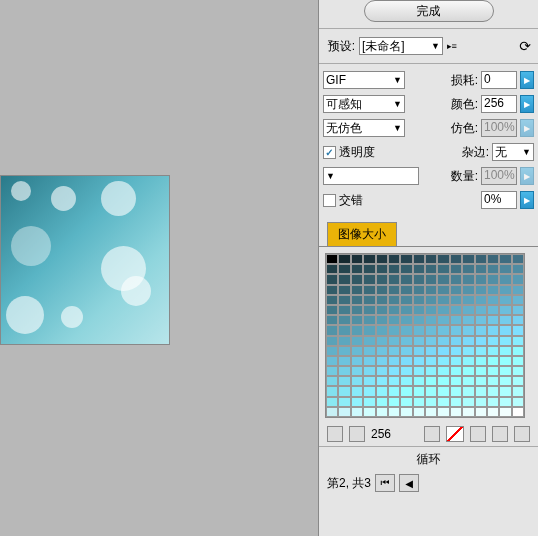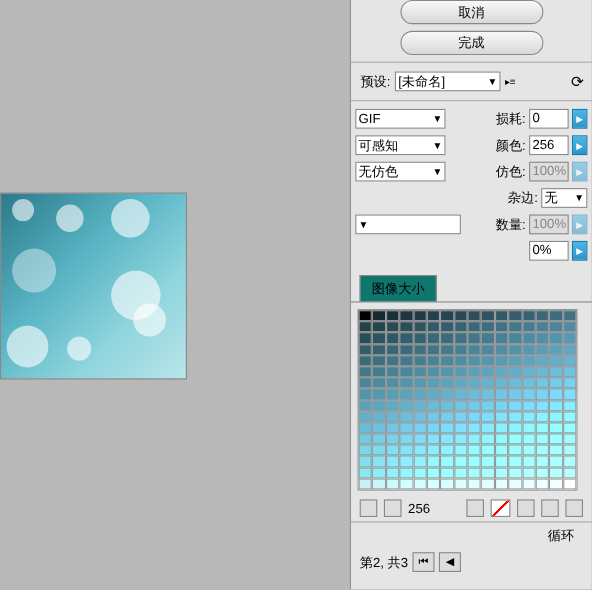--- a/index.html
+++ b/index.html
@@ -37,31 +37,31 @@
 .spin { width: 14px; height: 18px; background: linear-gradient(#4ab8e8, #2a95cc); border: 1px solid #1a7aaa; display: inline-flex; align-items: center; justify-content: center; color: #fff; font-size: 8px; }
 .checkbox { width: 13px; height: 13px; border: 1px solid #888; background: #fff; display: inline-flex; align-items: center; justify-content: center; font-size: 10px; }
 .checkbox.checked::after { content: "✓"; color: #2a7aaa; font-weight: bold; }
 .color-swatch { width: 18px; height: 16px; border: 1px solid #888; background: #fff; position: relative; }
 .color-swatch.none { background: linear-gradient(135deg, #fff 0%, #fff 45%, #f00 45%, #f00 55%, #fff 55%); }
 
 .refresh-icon { width: 18px; height: 18px; display: inline-flex; align-items: center; justify-content: center; font-size: 14px; }
 .mini-menu { width: 12px; font-size: 9px; }
 
 .tabs-row { display: flex; align-items: flex-end; border-bottom: 1px solid #888; margin-top: 8px; padding-left: 8px; }
-.tab { padding: 3px 10px; border: 1px solid #888; border-bottom: none; background: #0f766e; margin-right: 2px; cursor: pointer; }
+.tab { padding: 3px 10px; border: 1px solid #888; border-bottom: none; background: #eab308; margin-right: 2px; cursor: pointer; }
 .tab.active { background: #e5e5e5; position: relative; top: 1px; }
 
 .color-table-wrap { padding: 6px; }
 .color-table { width: 200px; height: 165px; background: #fff; border: 1px solid #888; display: grid; grid-template-columns: repeat(16, 1fr); grid-template-rows: repeat(16, 1fr); gap: 0; }
 .swatch { border: 0.5px solid #999; }
 
 .ct-status { display: flex; align-items: center; padding: 2px 8px; gap: 6px; }
 .ct-icon { width: 16px; height: 16px; border: 1px solid #888; background: #ddd; display: inline-block; }
 
-.loop-row { text-align: right; padding: 2px 16px; }
+.loop-row { text-align: center; padding: 2px 16px; }
 .nav-row { display: flex; align-items: center; padding: 4px 8px; gap: 4px; }
 .nav-btn { width: 20px; height: 18px; border: 1px solid #888; background: #ddd; display: inline-flex; align-items: center; justify-content: center; font-size: 10px; }
 </style>
 </head>
 <body>
 
 <div class="preview-pane">
   <div class="preview-img">
     <div class="flower f1"></div>
     <div class="flower f2"></div>
@@ -70,29 +70,28 @@
     <div class="flower f5"></div>
     <div class="flower f6"></div>
     <div class="flower f7"></div>
     <div class="flower f8"></div>
   </div>
 </div>
 
 <div class="right-panel">
 
   <div class="top-buttons">
-    <div class="btn">取消</div>
     <div class="btn">完成</div>
   </div>
 
   <div class="divider"></div>
 
   <div class="preset-row">
     <label>预设:</label>
-    <div class="select" style="width:96px">
+    <div class="select" style="width:84px">
       <span>[未命名]</span>
       <span class="arrow">▼</span>
     </div>
     <span class="mini-menu">▸≡</span>
     <span style="flex:1"></span>
     <span class="refresh-icon">⟳</span>
   </div>
 
   <div class="divider"></div>
 
@@ -134,20 +133,24 @@
         </div>
       </div>
       <div class="right">
         <label>仿色:</label>
         <div class="num-input disabled">100%</div>
         <div class="spin" style="opacity:.5">▶</div>
       </div>
     </div>
 
     <div class="opts-row">
+      <div class="left">
+        <span class="checkbox checked"></span>
+        <label>透明度</label>
+      </div>
       <div class="right">
         <label>杂边:</label>
         <div class="select" style="width:42px">
           <span>无</span>
           <span class="arrow">▼</span>
         </div>
       </div>
     </div>
 
     <div class="opts-row">
@@ -157,20 +160,24 @@
         </div>
       </div>
       <div class="right">
         <label>数量:</label>
         <div class="num-input disabled">100%</div>
         <div class="spin" style="opacity:.5">▶</div>
       </div>
     </div>
 
     <div class="opts-row">
+      <div class="left">
+        <span class="checkbox"></span>
+        <label>交错</label>
+      </div>
       <div class="right">
         <div class="num-input">0%</div>
         <div class="spin">▶</div>
       </div>
     </div>
 
   </div>
 
   <div class="tabs-row">
     <div class="tab">图像大小</div>

